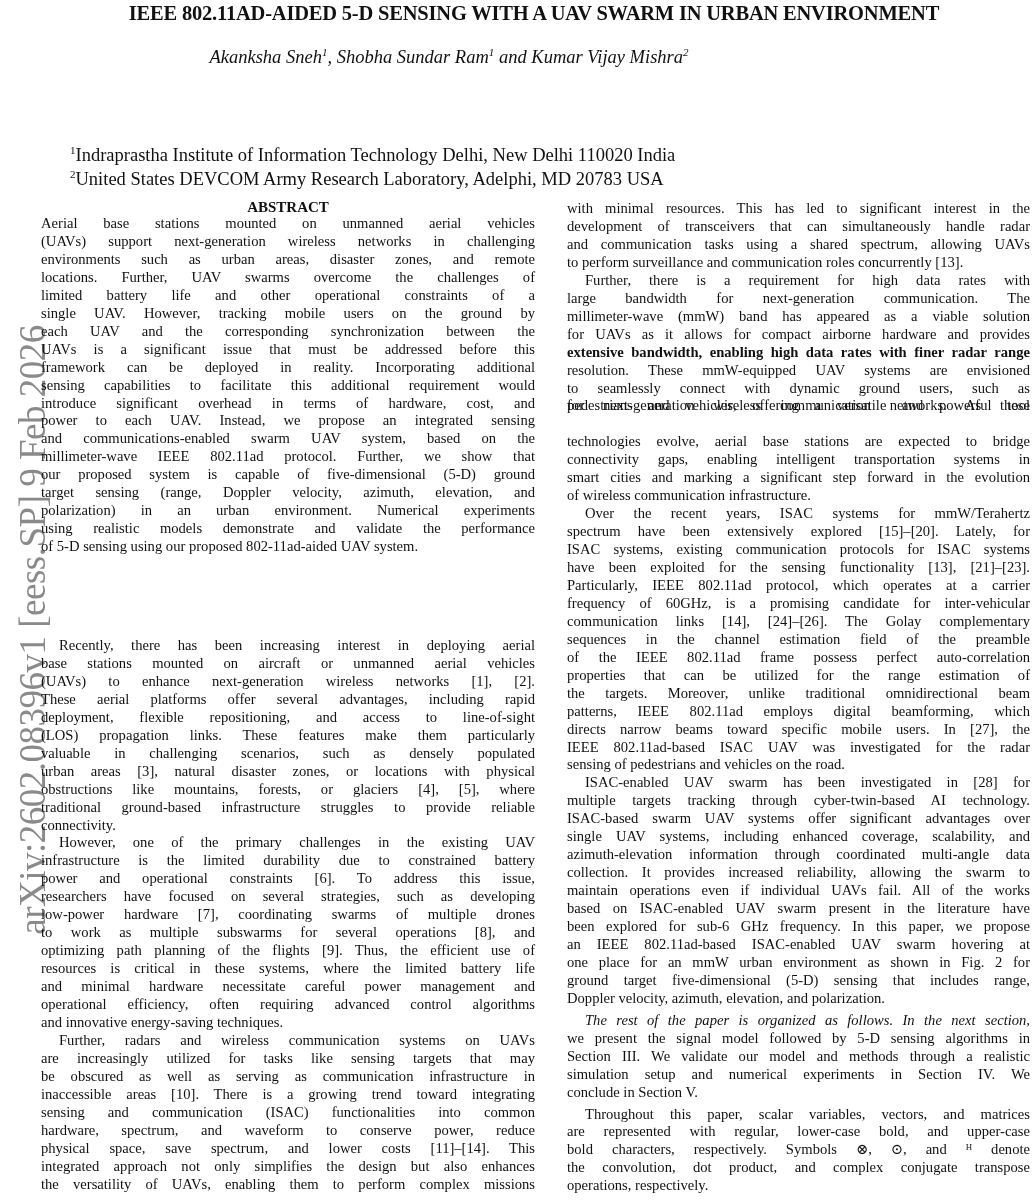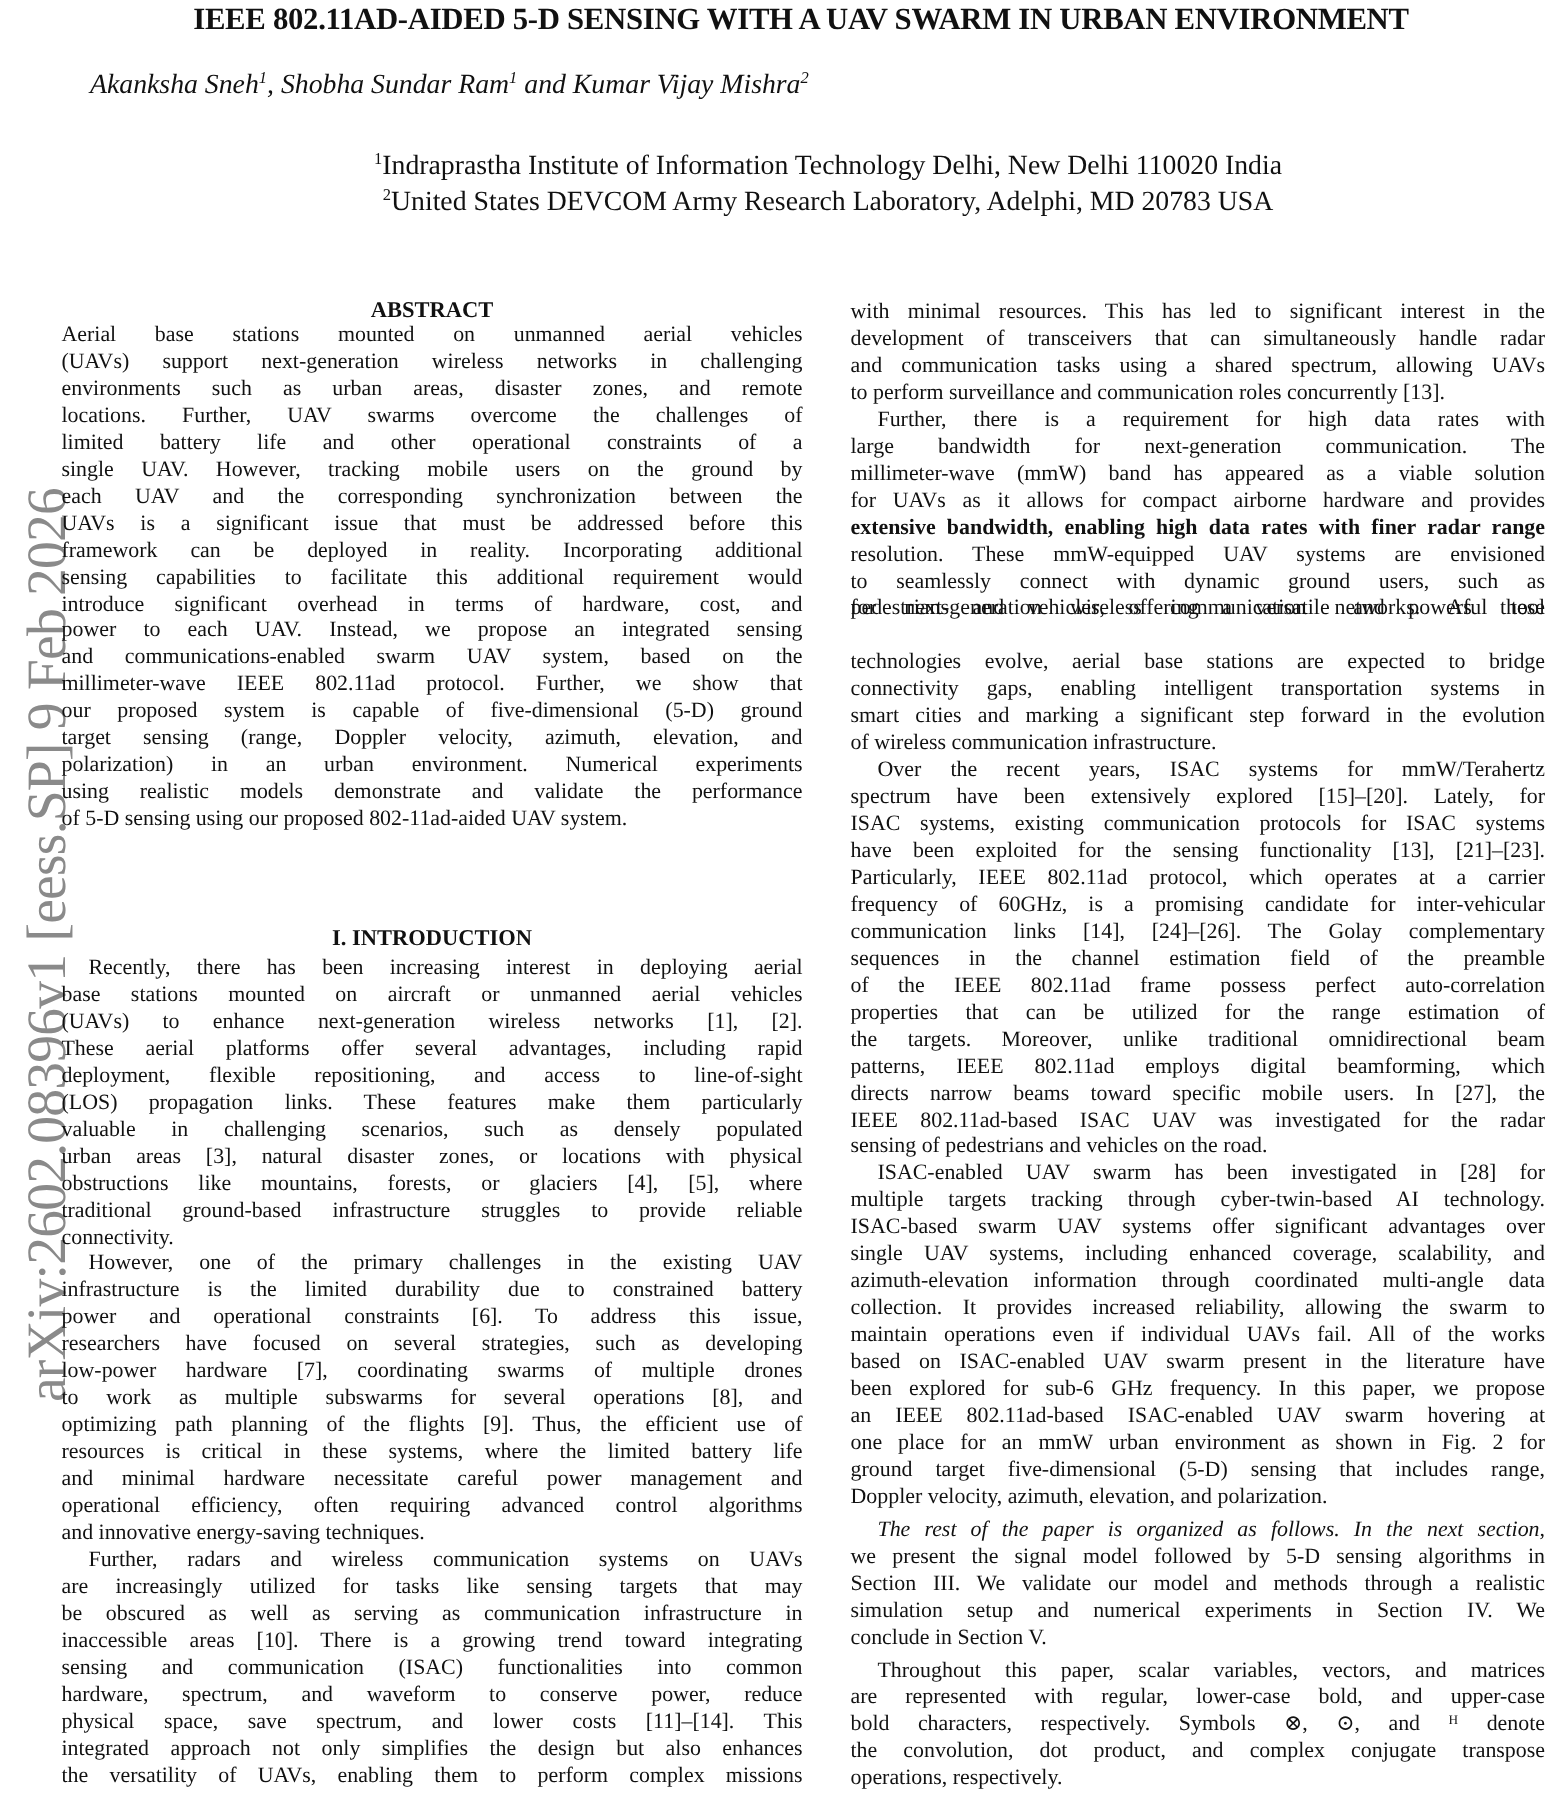--- a/index.html
+++ b/index.html
@@ -1,24 +1,24 @@
 <!DOCTYPE html>
 <html><head>
 <meta charset="utf-8">
 <style>
   html, body { margin: 0; padding: 0; background: #ffffff; }
   body { width: 1034px; height: 1200px; position: relative; overflow: hidden;
          font-family: "Liberation Serif", "DejaVu Serif", serif; color: #111; }
   .title { position: absolute; left: 0; width: 1034px; top: 0; text-align: center;
            font-size: 20.5px; font-weight: bold; letter-spacing: -0.2px; line-height: 22px; padding-left: 34px; box-sizing: border-box; }
-  .authors { position: absolute; left: 0; width: 838px; top: 48px; text-align: left;
+  .authors { position: absolute; left: 0; width: 838px; top: 48px; text-align: center;
              font-size: 18.5px; font-style: italic; padding-left: 60px; box-sizing: border-box; }
   .authors sup { font-size: 11px; }
-  .affil { position: absolute; left: 0; width: 1034px; text-align: center; font-size: 18.5px;
-           padding-left: 70px; box-sizing: border-box; }
+  .affil { position: absolute; left: 0; width: 1034px; text-align: left; font-size: 18.5px;
+           padding-left: 70px; box-sizing: border-box; margin-top: 44px; }
   .affil sup { font-size: 11px; }
   .sidebar { position: absolute; left: 2px; top: 180px; width: 60px; height: 900px; }
   .sidebar span { position: absolute; left: 50%; top: 50%; transform: translate(-50%,-50%) rotate(-90deg);
                   white-space: nowrap; font-size: 37px; color: #8a8a8a; font-family: "Liberation Serif", serif; letter-spacing: -0.5px; }
   .col { position: absolute; width: 494px; }
   .col.left { left: 41px; text-decoration: underline; }
   .col.right { left: 567px; width: 463px; }
   .ln { position: absolute; left: 0; width: 100%; font-size: 14.6px; line-height: 17.9px; height: 18px;
         white-space: nowrap; text-align: justify; text-align-last: justify; }
   .ln.last { text-align-last: left; }
@@ -62,21 +62,20 @@
       <div class="ln" style="top: 394.5px;">introduce significant overhead in terms of hardware, cost, and</div>
       <div class="ln" style="top: 412.45px;">power to each UAV. Instead, we propose an integrated sensing</div>
       <div class="ln" style="top: 430.4px;">and communications-enabled swarm UAV system, based on the</div>
       <div class="ln" style="top: 448.35px;">millimeter-wave IEEE 802.11ad protocol. Further, we show that</div>
       <div class="ln" style="top: 466.3px;">our proposed system is capable of five-dimensional (5-D) ground</div>
       <div class="ln" style="top: 484.25px;">target sensing (range, Doppler velocity, azimuth, elevation, and</div>
       <div class="ln" style="top: 502.2px;">polarization) in an urban environment. Numerical experiments</div>
       <div class="ln" style="top: 520.15px;">using realistic models demonstrate and validate the performance</div>
       <div class="ln last" style="top: 538.1px;">of 5-D sensing using our proposed 802-11ad-aided UAV system.</div>
     </div>
-  <div class="head" style="top:617px;">I. INTRODUCTION</div>
   <div id="intro-lines">
       <div class="ln indent" style="top: 637px;">Recently, there has been increasing interest in deploying aerial</div>
       <div class="ln" style="top: 654.95px;">base stations mounted on aircraft or unmanned aerial vehicles</div>
       <div class="ln" style="top: 672.9px;">(UAVs) to enhance next-generation wireless networks [1], [2].</div>
       <div class="ln" style="top: 690.85px;">These aerial platforms offer several advantages, including rapid</div>
       <div class="ln" style="top: 708.8px;">deployment, flexible repositioning, and access to line-of-sight</div>
       <div class="ln" style="top: 726.75px;">(LOS) propagation links. These features make them particularly</div>
       <div class="ln" style="top: 744.7px;">valuable in challenging scenarios, such as densely populated</div>
       <div class="ln" style="top: 762.65px;">urban areas [3], natural disaster zones, or locations with physical</div>
       <div class="ln" style="top: 780.6px;">obstructions like mountains, forests, or glaciers [4], [5], where</div>

